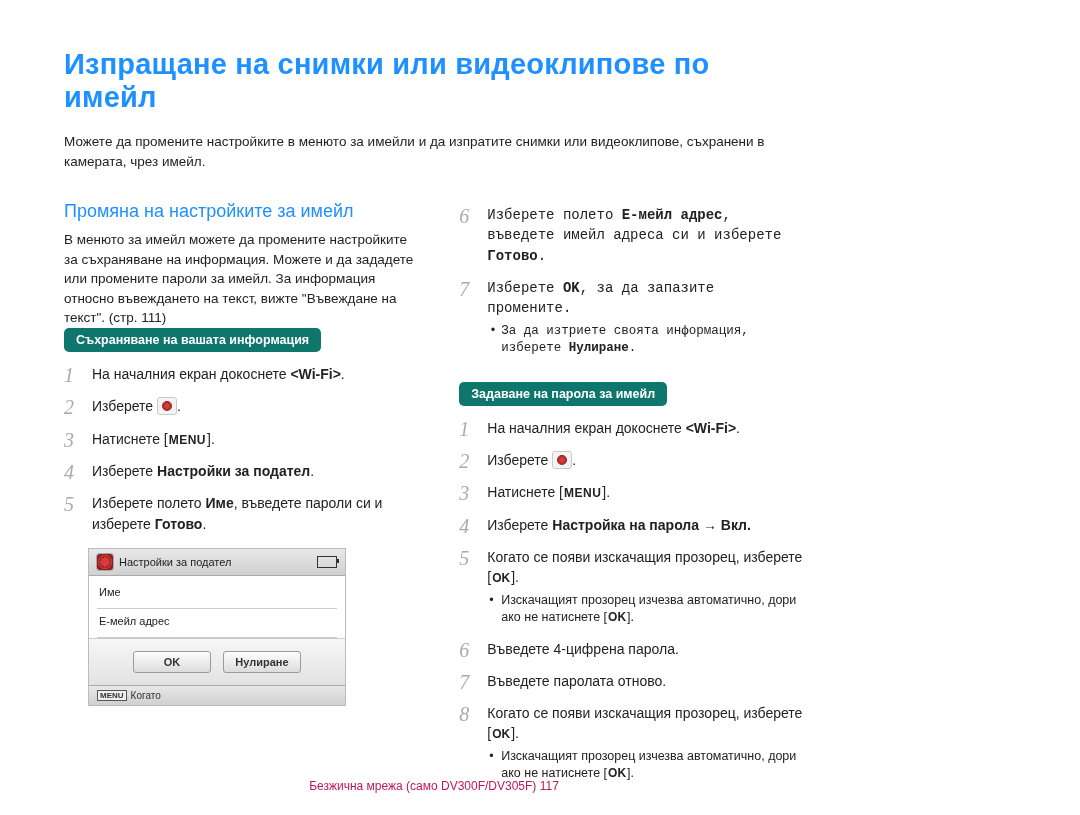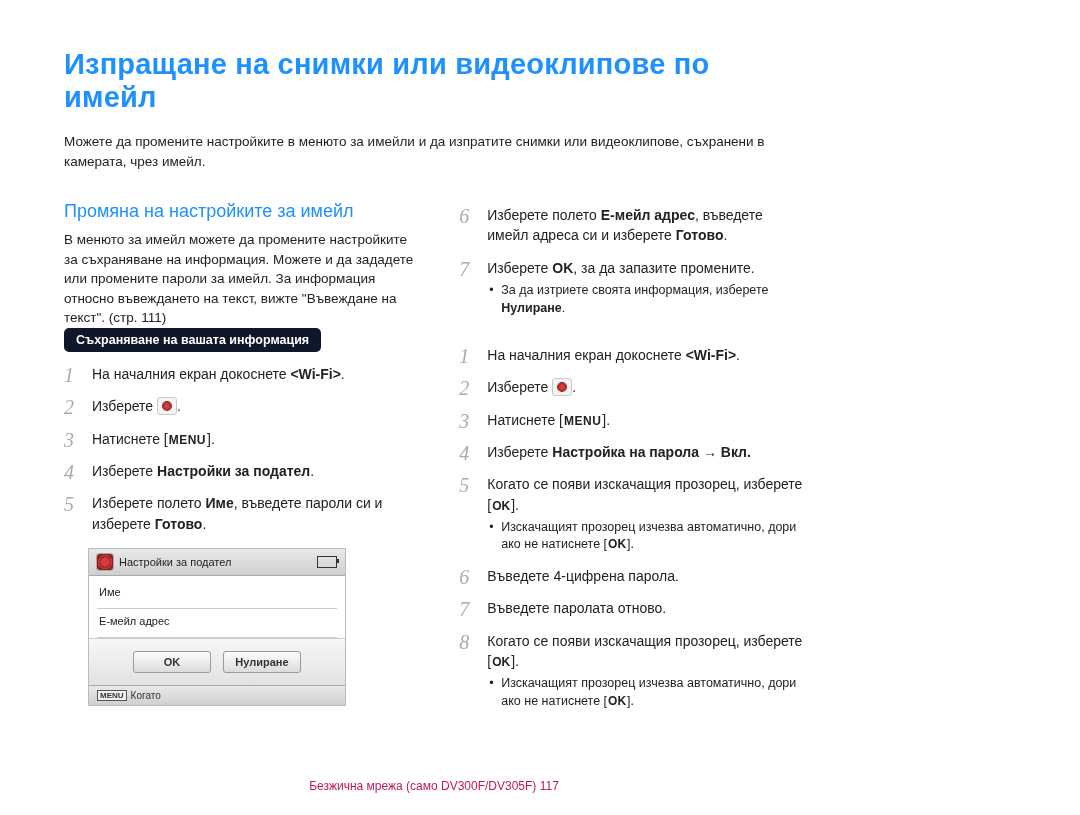--- a/index.html
+++ b/index.html
@@ -45,21 +45,21 @@
     font-weight: normal;
     margin: 0 0 8px 0;
   }
   .para {
     font-size: 13.5px;
     line-height: 1.45;
     margin: 0 0 0 0;
   }
   .tag {
     display: inline-block;
-    background: #0f172a;
+    background: #0f766e;
     color: #fff;
     font-size: 12.5px;
     font-weight: bold;
     padding: 5px 12px;
     border-radius: 5px;
     margin-bottom: 8px;
   }
   ol.steps {
     list-style: none;
     padding: 0;
@@ -278,35 +278,36 @@
         <div class="ss-footer">
           <span class="ss-menu-box">MENU</span>
           <span>Когато</span>
         </div>
       </div>
 
     </div>
 
     <div class="col-right">
 
-      <ol class="steps" style="counter-reset: step 5;">
+      <ol class="steps" style="counter-reset: step 5; font-family: Liberation Mono, monospace;">
         <li>
           <span>Изберете полето </span><span class="strong">Е-мейл адрес</span><span>, въведете имейл адреса си и изберете </span><span class="strong">Готово</span><span>.</span>
         </li>
         <li>
           <span>Изберете </span><span class="strong">OK</span><span>, за да запазите промените.</span>
           <ul class="bullets">
             <li>
               <span>За да изтриете своята информация, изберете </span><span class="strong">Нулиране</span><span>.</span>
             </li>
           </ul>
         </li>
       </ol>
 
       <div style="height:12px"></div>
+      <div class="tag">Задаване на парола за имейл</div>
 
       <ol class="steps">
         <li>
           <span>На началния екран докоснете </span><span class="strong">&lt;Wi-Fi&gt;</span><span>.</span>
         </li>
         <li>
           <span>Изберете </span><span class="wifi-icon"></span><span>.</span>
         </li>
         <li>
           <span>Натиснете [</span><span class="menu-glyph">MENU</span><span>].</span>

